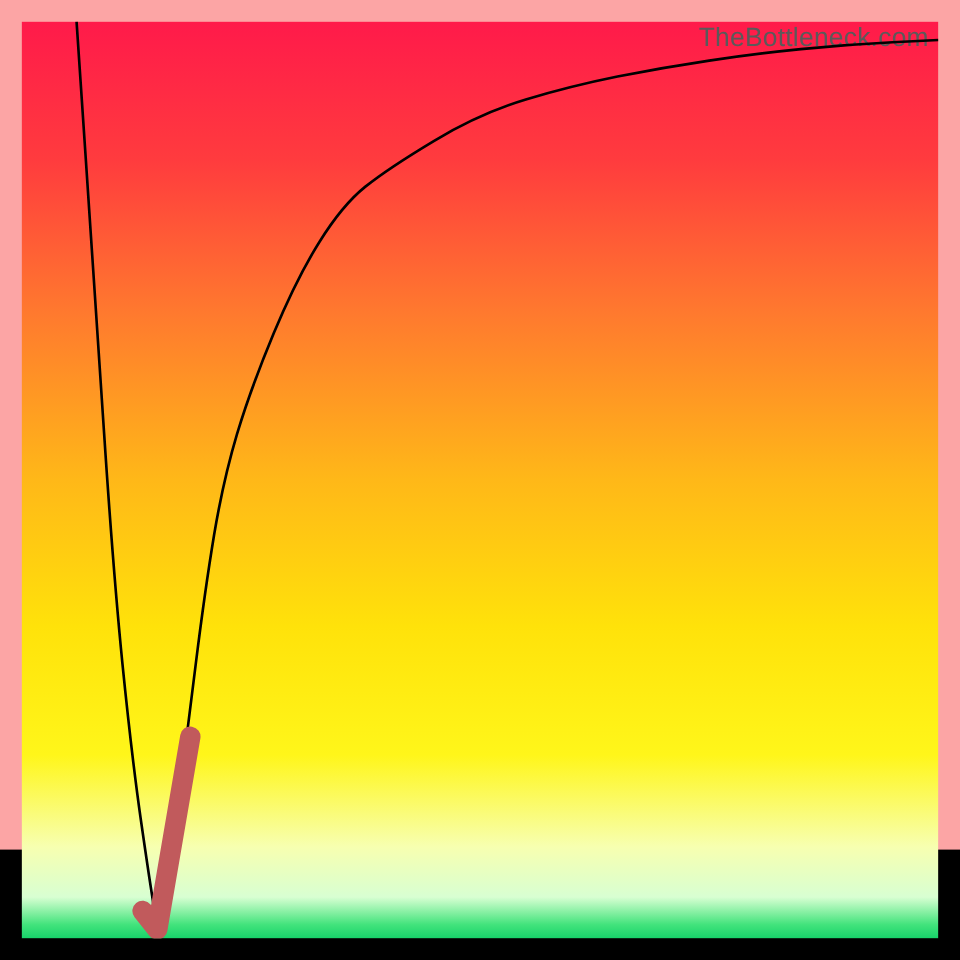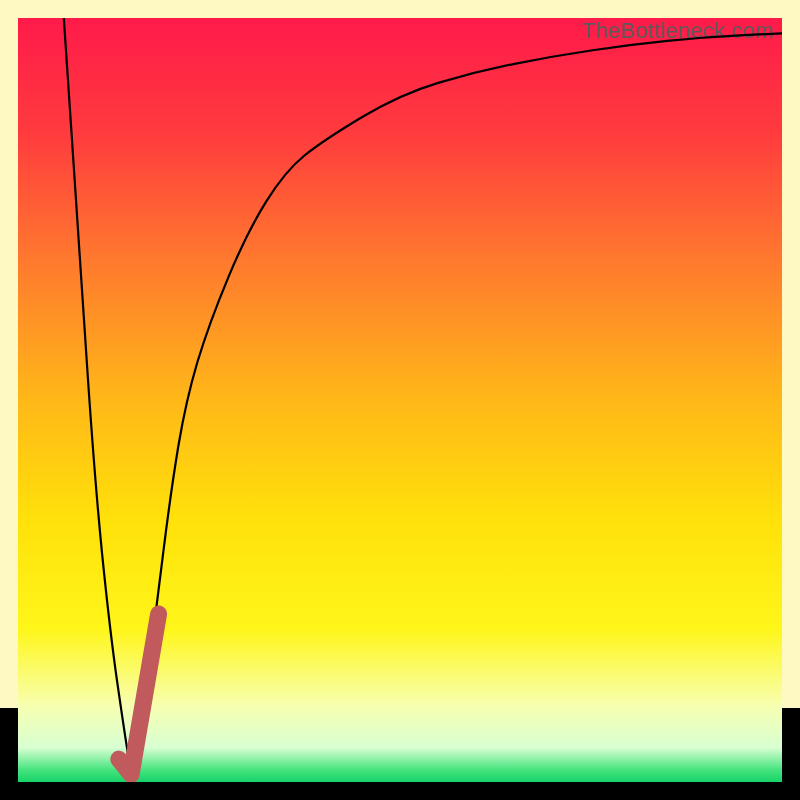--- a/index.html
+++ b/index.html
@@ -8,21 +8,21 @@
     width: 800px;
     height: 800px;
     background: #000;
     overflow: hidden;
     font-family: Arial, Helvetica, sans-serif;
   }
   .stage {
     position: relative;
     width: 800px;
     height: 708px;
-    background: #fef9c3;
+    background: #fca5a5;
   }
   .plot-area {
     position: absolute;
     left: 18px;
     top: 18px;
     width: 764px;
     height: 764px;
   }
   .gradient-bg {
     position: absolute;

